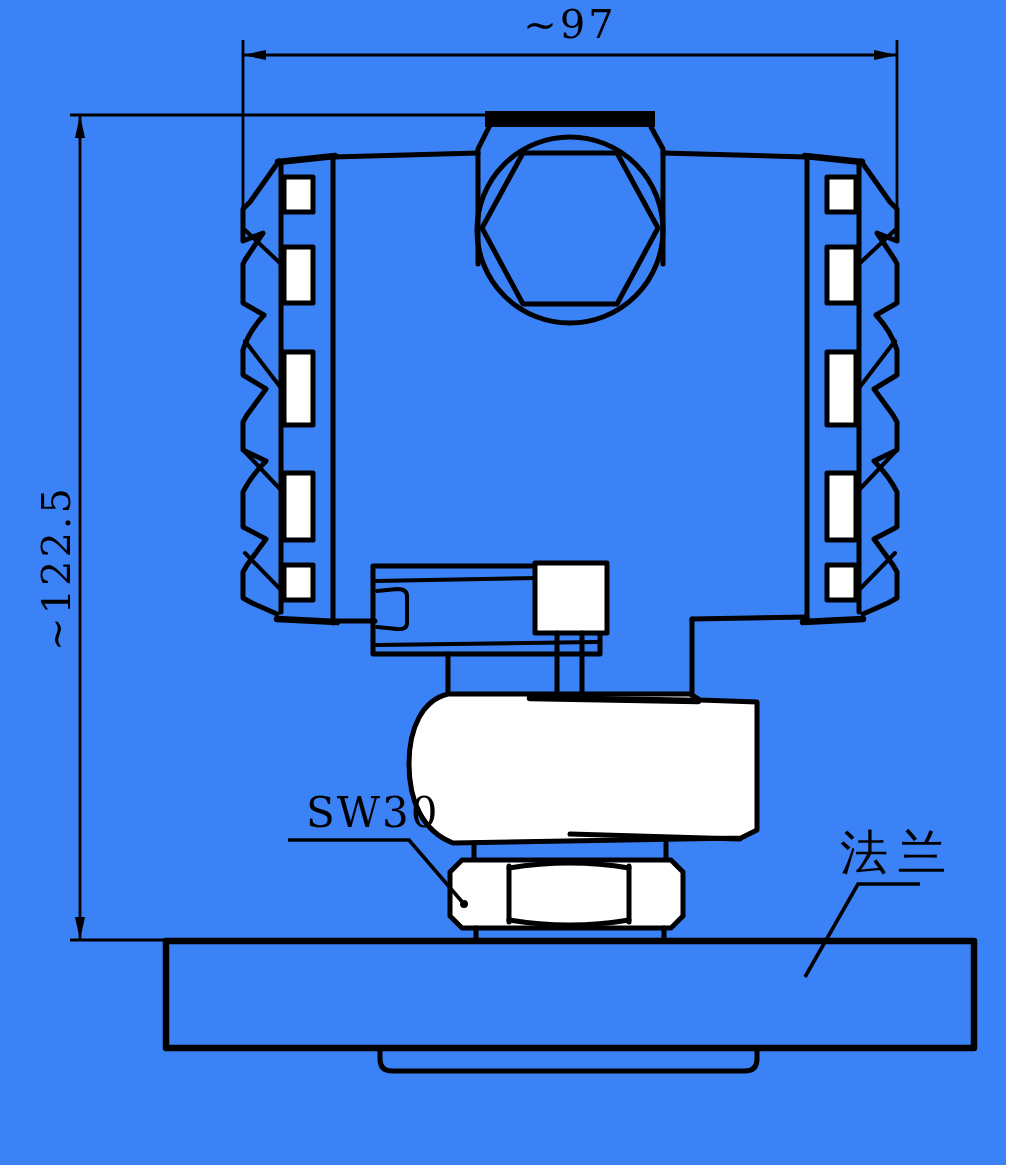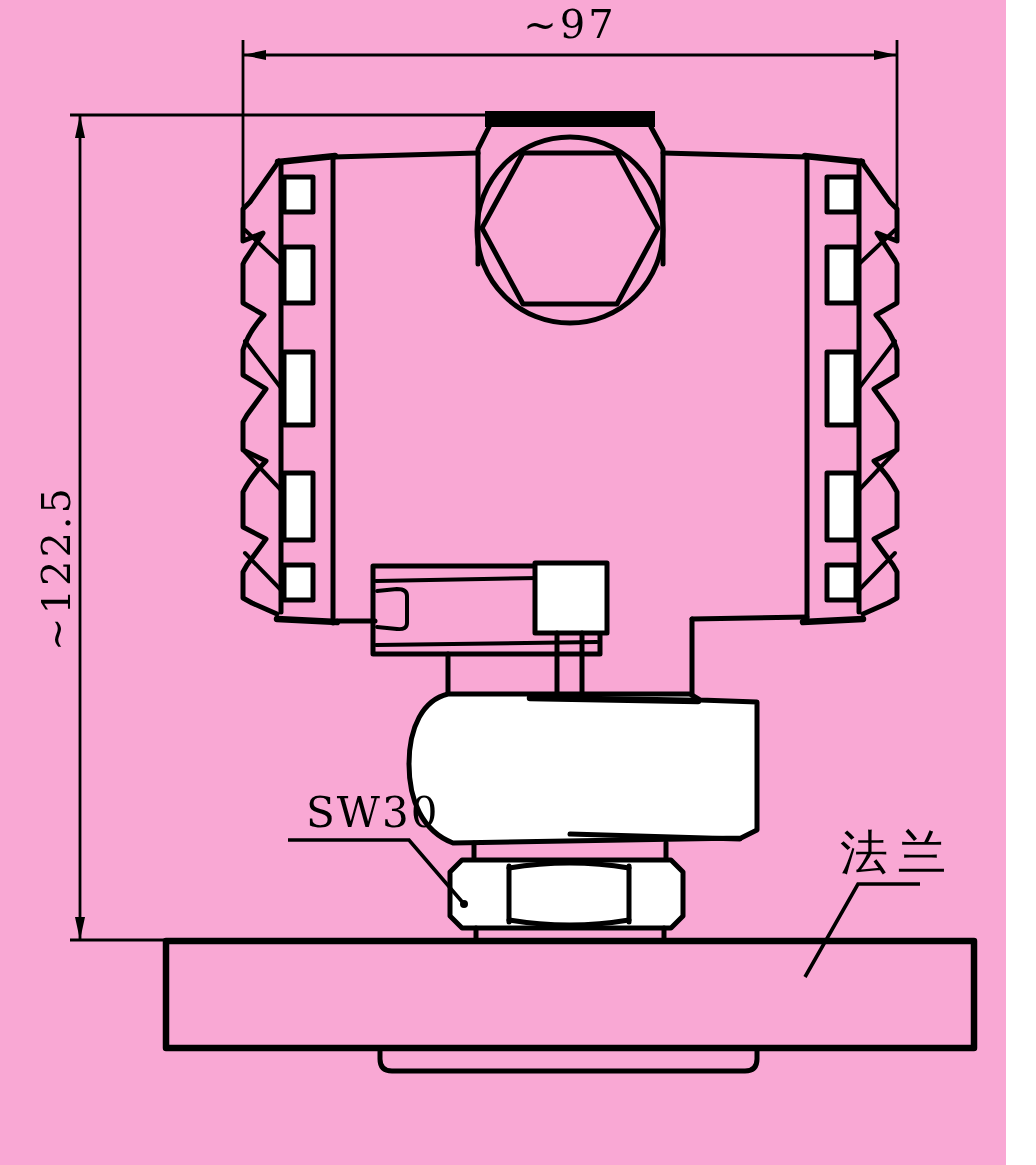--- a/index.html
+++ b/index.html
@@ -1,16 +1,16 @@
 <!DOCTYPE html>
 <html><head>
 <meta charset="utf-8">
 <style>
   html,body{margin:0;padding:0;background:#ffffff;}
-  .canvas{position:relative;width:1006px;height:1165px;background:#f9a8d4;overflow:hidden;}
+  .canvas{position:relative;width:1006px;height:1165px;background:#3b82f6;overflow:hidden;}
   svg{display:block;}
   
   .ln2{stroke:#000;stroke-width:2.8;fill:none;}
   .ln3{stroke:#000;stroke-width:3.6;fill:none;}
   .s4{stroke:#000;stroke-width:4;fill:none;stroke-linecap:round;stroke-linejoin:round;}
   .s5{stroke:#000;stroke-width:5;fill:none;stroke-linecap:round;stroke-linejoin:round;}
   .s6{stroke:#000;stroke-width:6.5;fill:none;stroke-linecap:round;stroke-linejoin:round;}
   .wfill{fill:#ffffff;}
   .bfill{fill:#000000;stroke:none;}
   .dim-text{font-family:"DejaVu Serif","Liberation Serif",serif;font-size:40px;fill:#000;letter-spacing:3px;}

